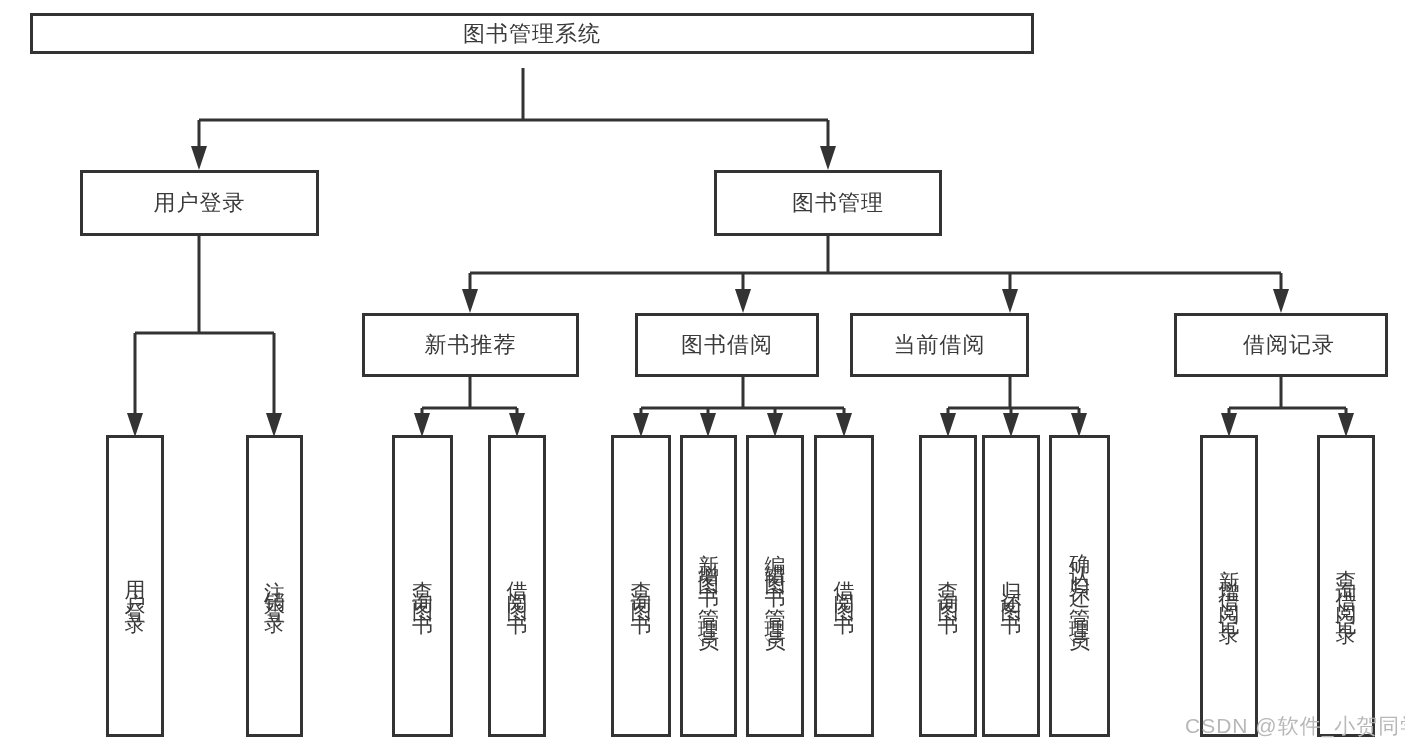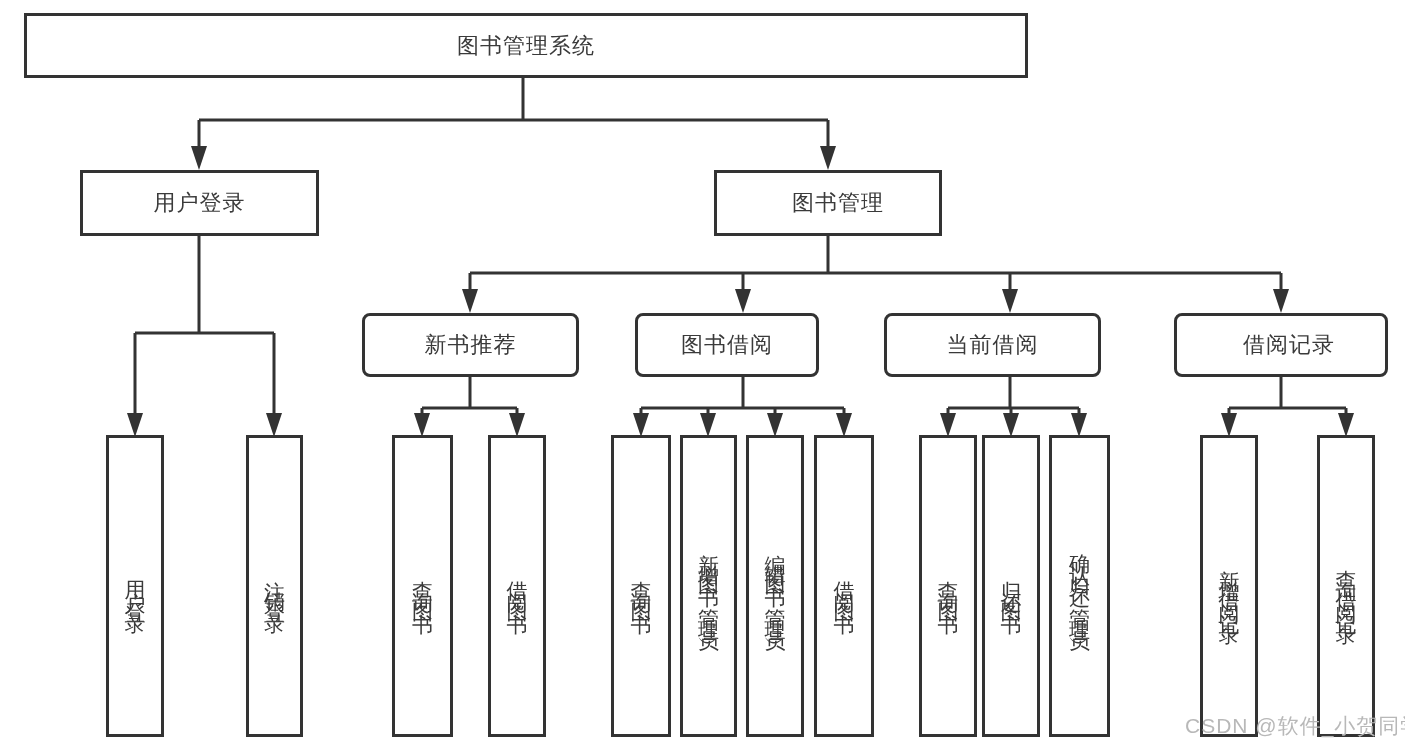--- a/index.html
+++ b/index.html
@@ -23,37 +23,37 @@
     border: 3px solid #333333;
     background: #ffffff;
     display: flex;
     align-items: center;
     justify-content: center;
     color: #3a3a3a;
     font-size: 22px;
     letter-spacing: 1px;
     white-space: nowrap;
   }
-  .root  { left: 24px;  top: 13px;  width: 1004px; height: 65px; }
+  .root  { left: 30px;  top: 13px;  width: 1004px; height: 41px; }
   .lvl2  { top: 170px; height: 66px; }
-  .lvl3  { top: 313px; height: 64px; font-size: 22px; border-radius: 8px; }
+  .lvl3  { top: 313px; height: 64px; font-size: 22px; }
   .leaf {
     top: 435px;
     height: 302px;
     writing-mode: vertical-rl;
     text-orientation: mixed;
     font-size: 21px;
     letter-spacing: 11px;
     white-space: normal;
   }
   .b-user-login  { left: 80px;  width: 239px; }
   .b-book-mgmt   { left: 714px; width: 228px; padding-left: 20px; }
   .b-new-book    { left: 362px;  width: 217px; }
   .b-borrow      { left: 635px;  width: 184px; }
-  .b-current     { left: 884px;  width: 217px; }
+  .b-current     { left: 850px;  width: 179px; }
   .b-records     { left: 1174px; width: 214px; padding-left: 16px; }
   .l-g1c1 { left: 106px;  width: 58px; }
   .l-g1c2 { left: 246px;  width: 57px; }
   .l-g2c1 { left: 392px;  width: 61px; }
   .l-g2c2 { left: 488px;  width: 58px; }
   .l-g3c1 { left: 611px;  width: 60px; }
   .l-g3c2 { left: 680px;  width: 57px; }
   .l-g3c3 { left: 746px;  width: 58px; }
   .l-g3c4 { left: 814px;  width: 60px; }
   .l-g4c1 { left: 919px;  width: 58px; }

